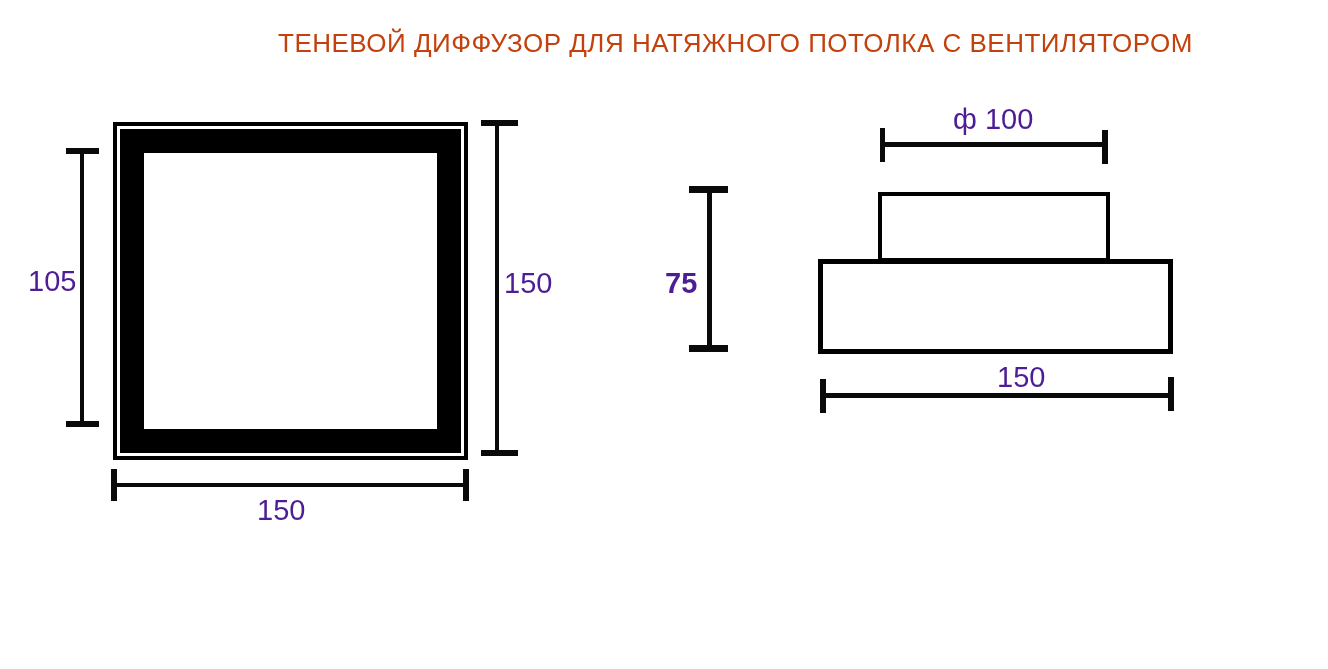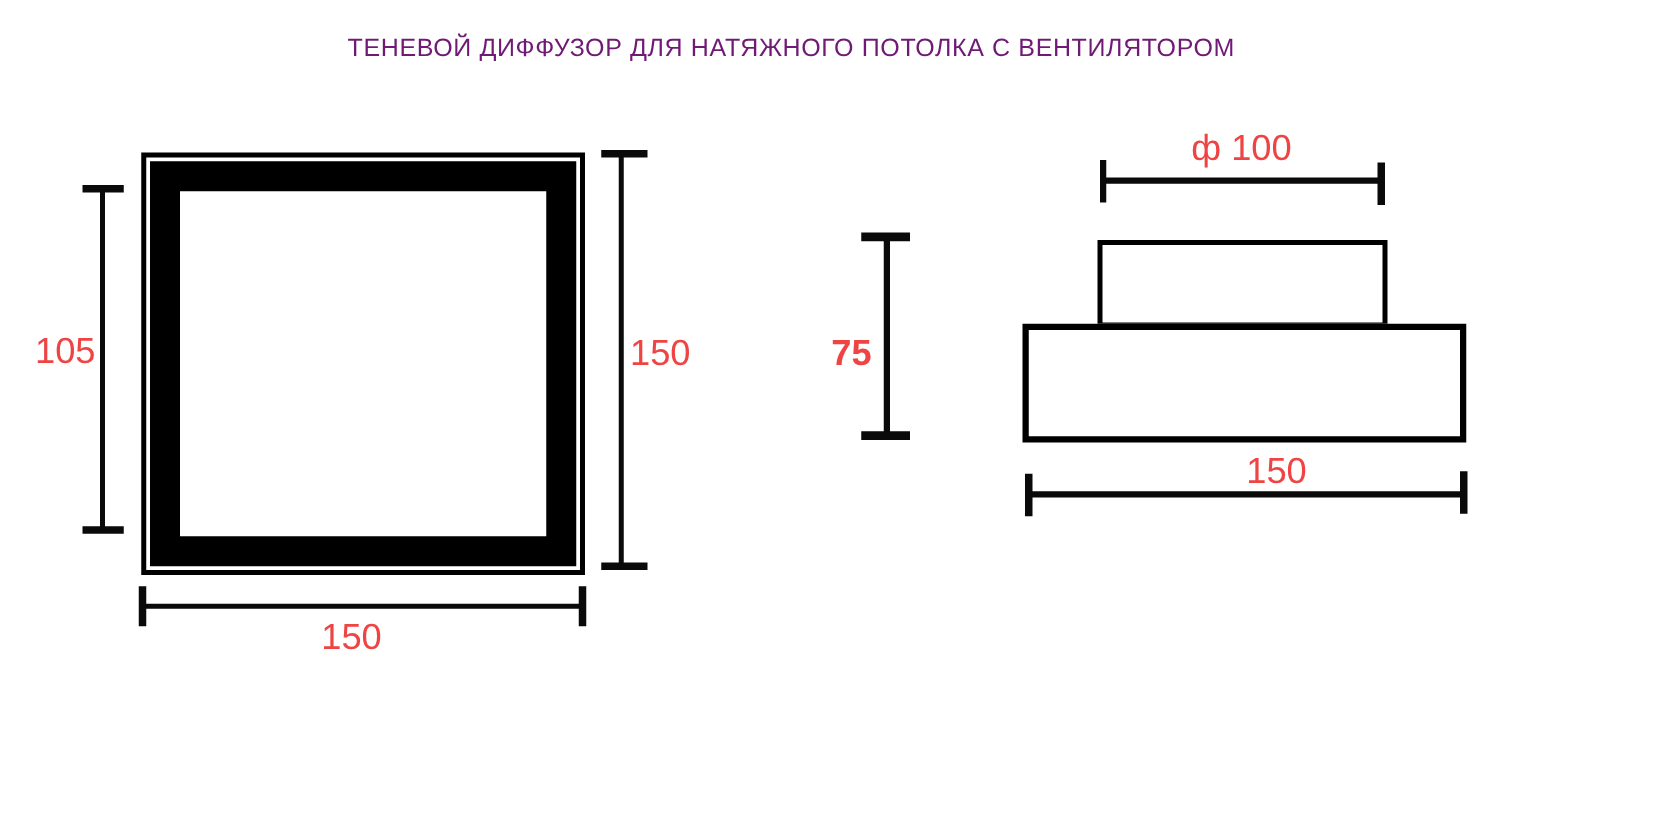--- a/index.html
+++ b/index.html
@@ -13,24 +13,24 @@
     height: 669px;
     background: #ffffff;
     overflow: hidden;
     font-family: "Liberation Sans", sans-serif;
     color: #161616;
   }
   .title {
     position: absolute;
     left: 278px;
     top: 28px;
-    font-size: 20px;
+    font-size: 26px;
     letter-spacing: 0.5px;
     white-space: nowrap;
-    color: #701a75;
+    color: #c2410c;
   }
   .rect {
     position: absolute;
     box-sizing: border-box;
     background: #ffffff;
     border: 4px solid #000000;
   }
   .sq-outer {
     position: absolute;
     left: 113px; top: 122px;
@@ -50,21 +50,21 @@
     background: #ffffff;
   }
   .dline, .dtick {
     position: absolute;
     background: #0a0a0a;
   }
   .dlabel {
     position: absolute;
     font-size: 29px;
     line-height: 1.15;
-    color: #ef4444;
+    color: #4c1d95;
     white-space: nowrap;
   }
 </style>
 </head>
 <body>
 
 <div class="canvas">
 
   <div class="title">ТЕНЕВОЙ ДИФФУЗОР ДЛЯ НАТЯЖНОГО ПОТОЛКА С ВЕНТИЛЯТОРОМ</div>
 

